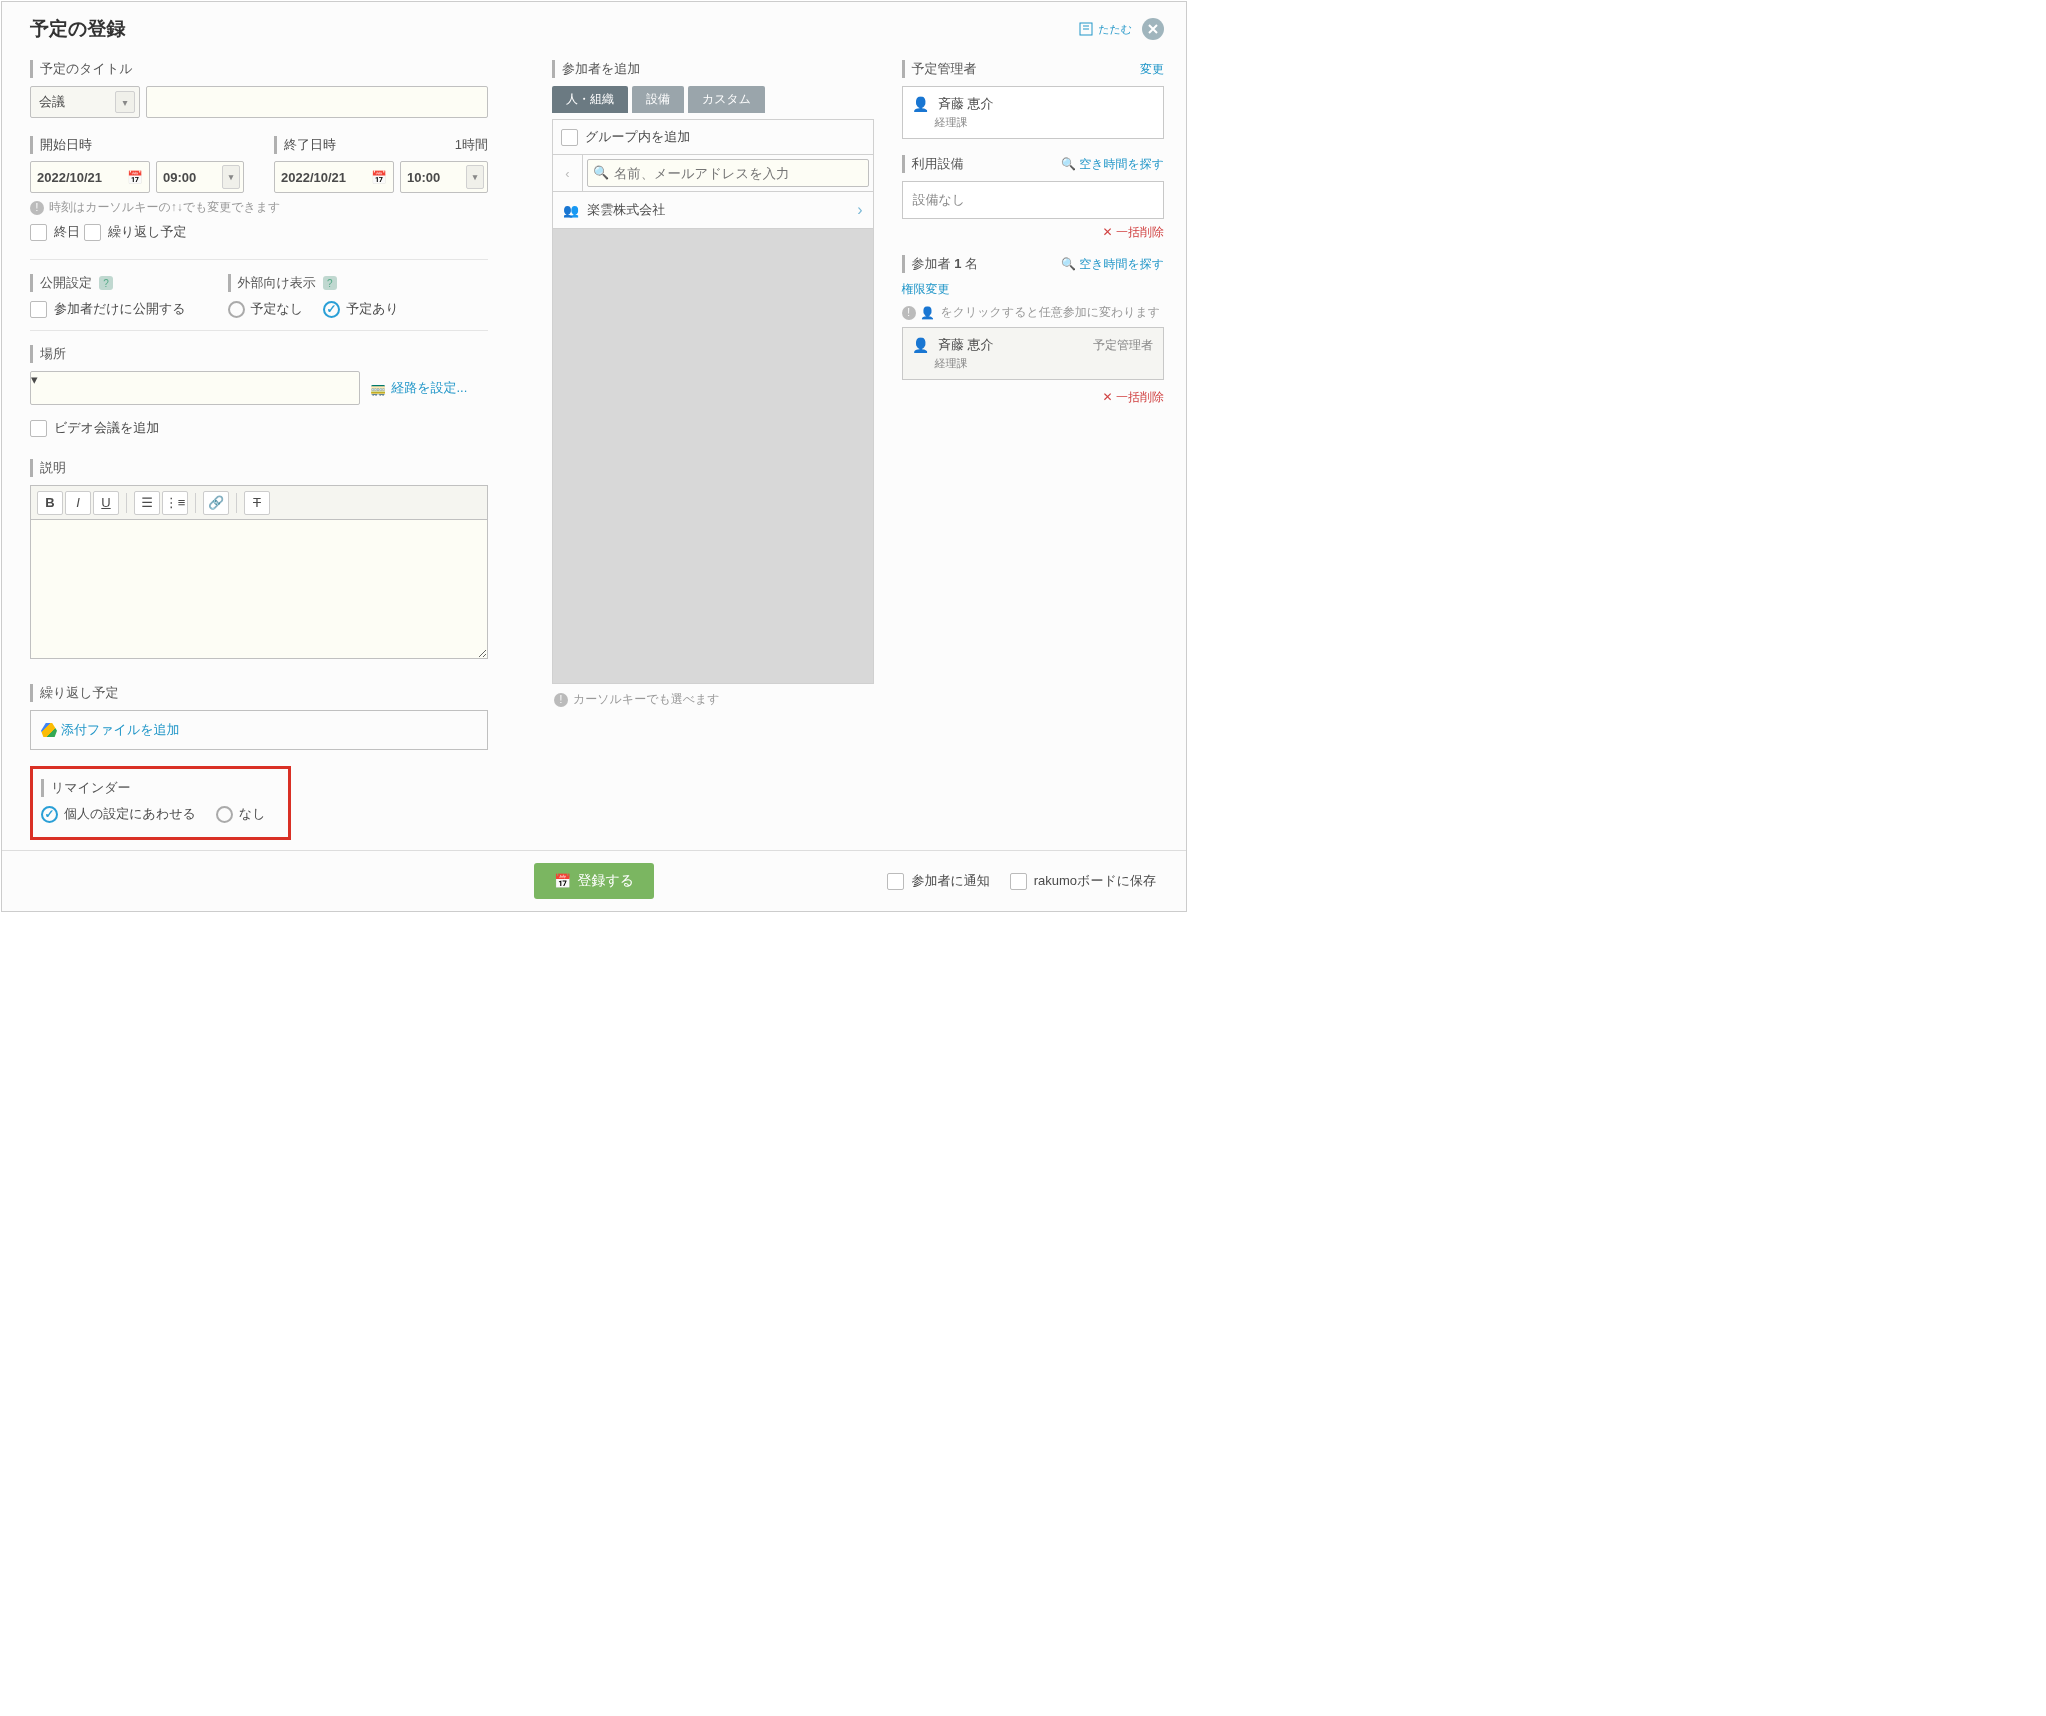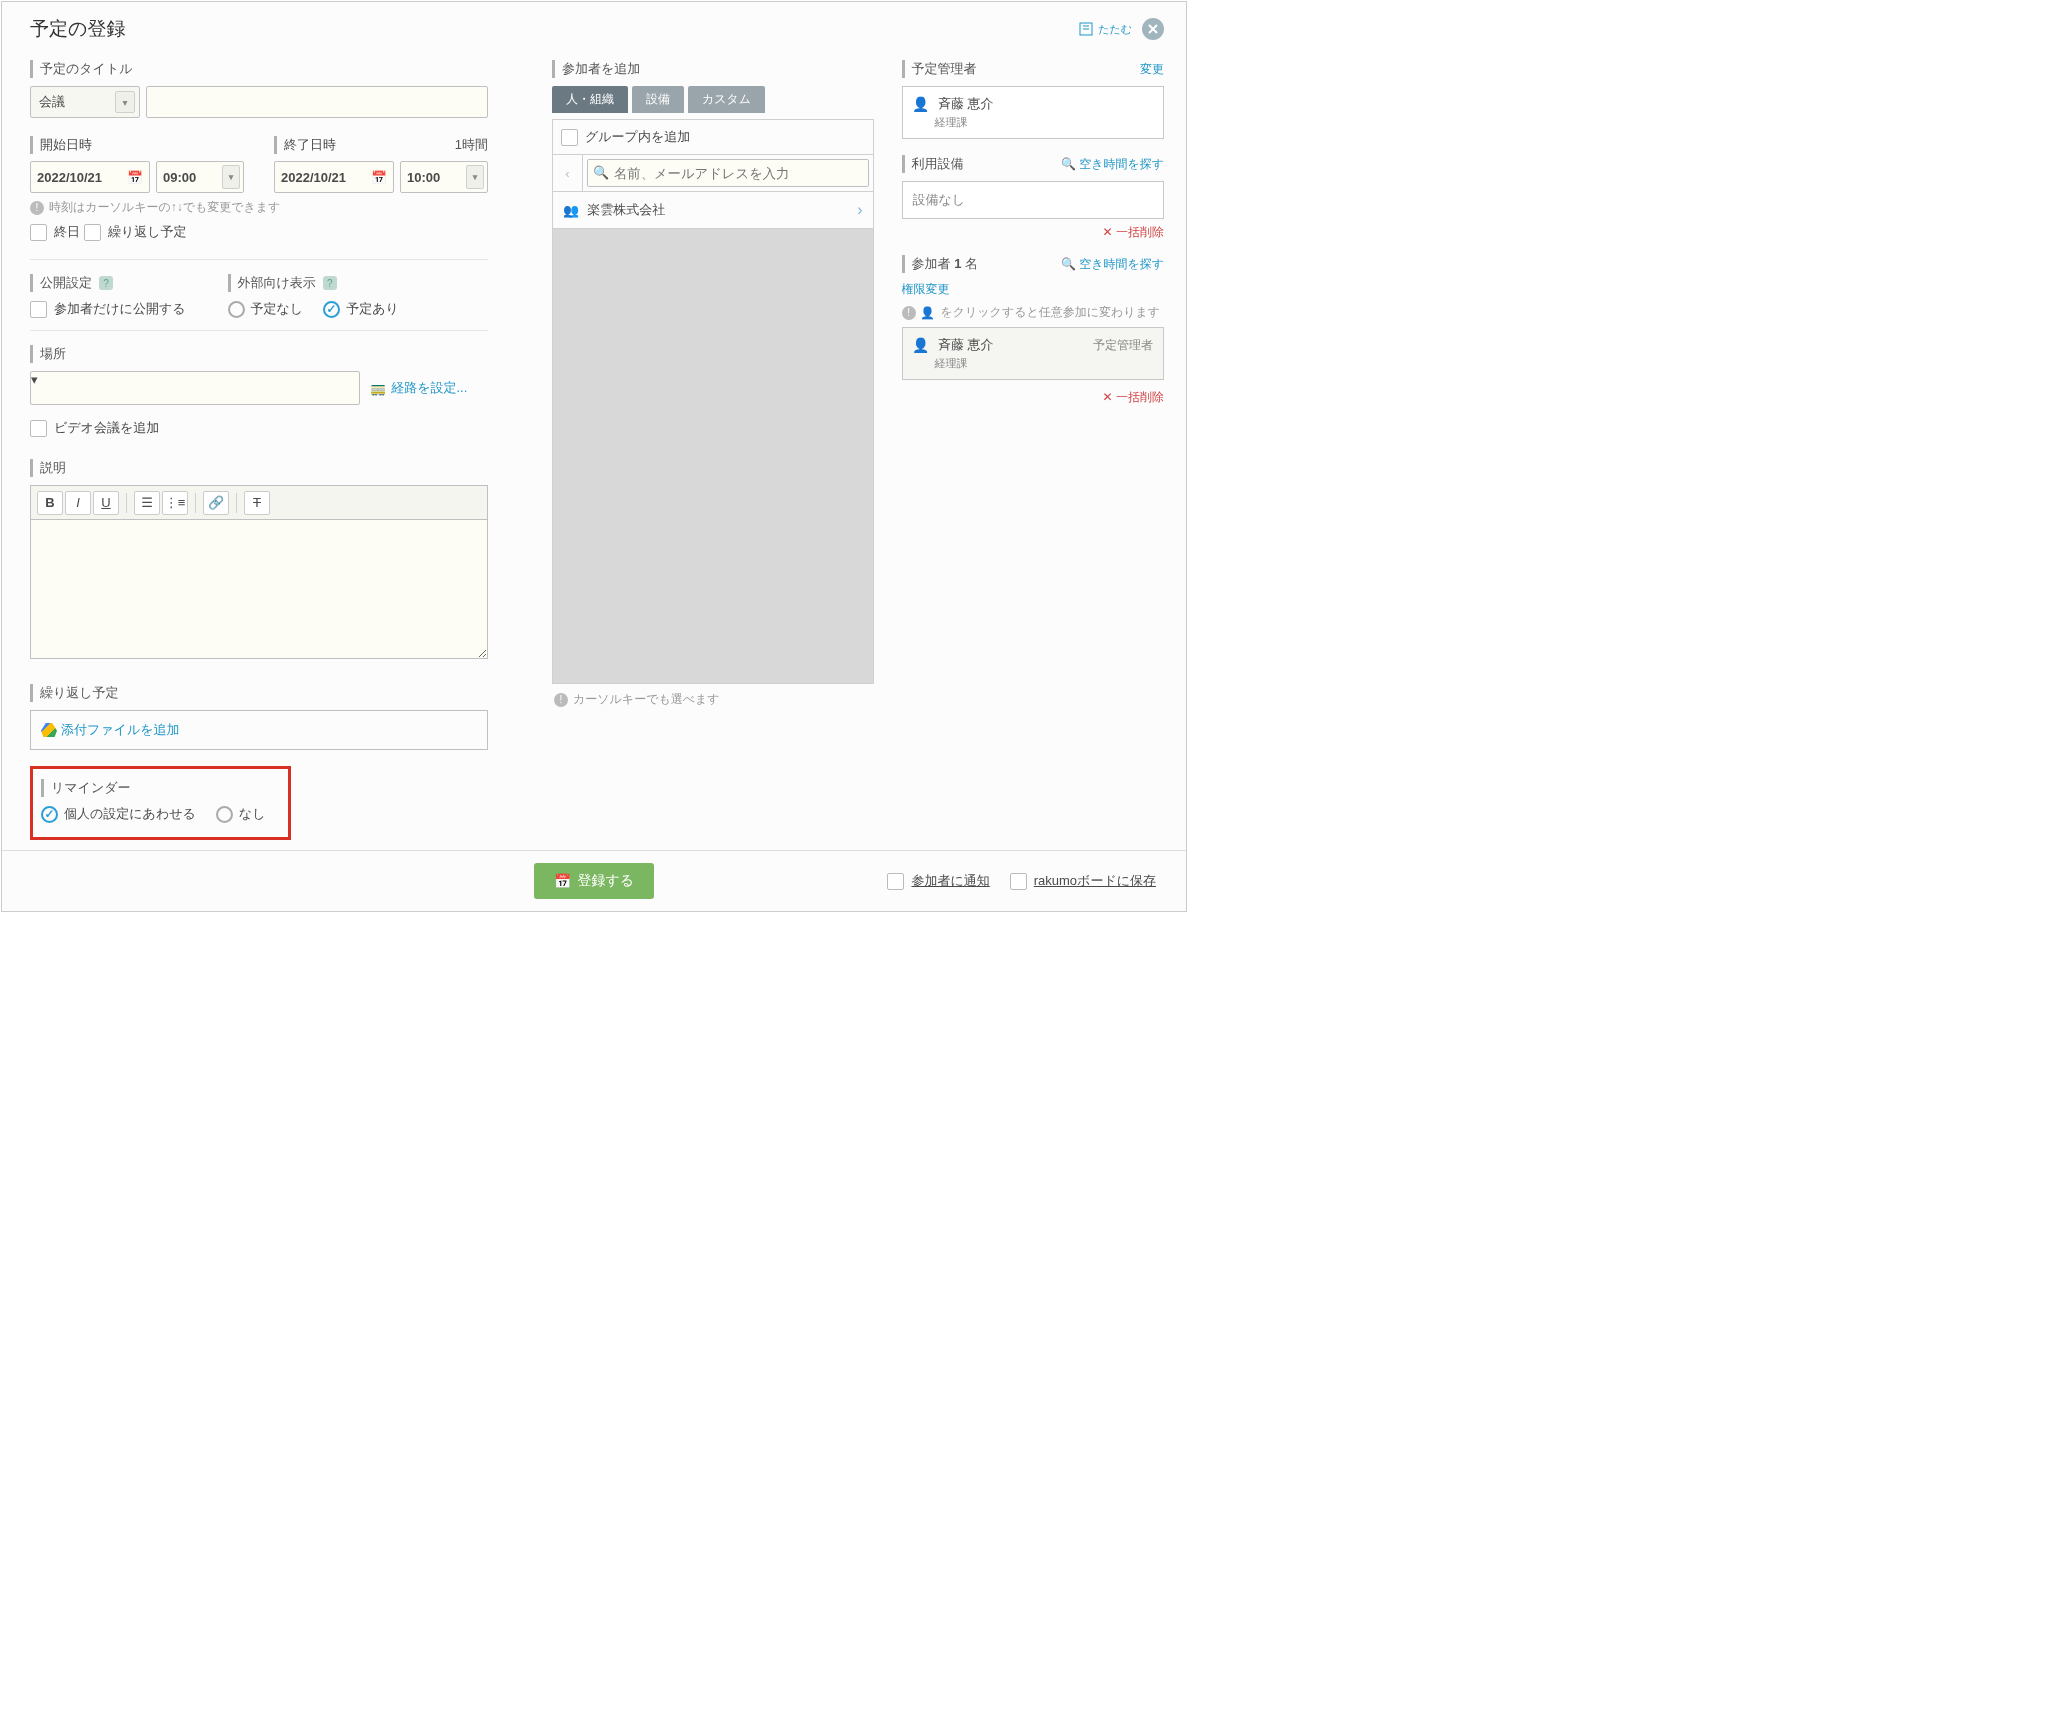--- a/index.html
+++ b/index.html
@@ -1,19 +1,19 @@
 <!DOCTYPE html>
 <html><head>
 <meta charset="utf-8">
 <style>
 * { box-sizing: border-box; margin: 0; padding: 0; }
 body { font-family: -apple-system, "Hiragino Sans", Meiryo, sans-serif; font-size: 13px; color: #4a4a4a; background: #fff; }
 .container { border: 1px solid #ccc; width: 1186px; margin: 1px; background: #fcfcfc; }
 .header { display: flex; justify-content: space-between; align-items: center; padding: 14px 22px 8px 28px; }
-.header h1 { font-size: 19px; font-weight: 400; color: #333; text-align: center; }
+.header h1 { font-size: 19px; font-weight: 700; color: #333; text-align: center; }
 .header-right { display: flex; align-items: center; gap: 10px; }
 .collapse-link { color: #2196c8; font-size: 11px; display: flex; align-items: center; gap: 5px; cursor: pointer; }
 .close-btn { width: 22px; height: 22px; border-radius: 50%; background: #a0b5bd; color: #fff; display: flex; align-items: center; justify-content: center; cursor: pointer; font-size: 14px; }
 .body { display: flex; padding: 10px 22px 10px 28px; gap: 28px; }
 .col-left { width: 480px; }
 .col-mid { width: 343px; margin-left: 36px; }
 .col-right { width: 280px; }
 .section-label { font-size: 13px; color: #555; border-left: 3px solid #b0b0b0; padding-left: 7px; margin-bottom: 8px; display: flex; align-items: center; gap: 4px; }
 .section-label .right-link { margin-left: auto; color: #2196c8; font-size: 12px; cursor: pointer; }
 .title-row { display: flex; gap: 6px; margin-bottom: 18px; }
@@ -75,21 +75,21 @@
 .person-name { font-size: 13px; }
 .person-dept { font-size: 11px; color: #888; margin-left: 22px; margin-top: 2px; }
 .participant-box .role { margin-left: auto; color: #888; font-size: 12px; }
 .equip-box { border: 1px solid #c8c8c8; padding: 9px 10px; color: #888; background: #fff; }
 .del-link { color: #d04040; font-size: 12px; text-align: right; padding: 5px 0 14px; cursor: pointer; }
 .hint-small { color: #999; font-size: 12px; display: flex; align-items: center; gap: 5px; margin-bottom: 6px; }
 .perm-link { color: #2196c8; font-size: 12px; cursor: pointer; }
 .section-label .flex-row { display: flex; width: 100%; align-items: baseline; }
 .footer { border-top: 1px solid #ddd; padding: 12px 22px; display: flex; align-items: center; }
 .register-btn { margin: 0 auto; background: #7bb661; color: #fff; border: none; padding: 9px 20px; border-radius: 3px; font-size: 14px; display: flex; align-items: center; gap: 6px; cursor: pointer; }
-.footer-checks { display: flex; gap: 20px; position: absolute; right: 30px; text-decoration: underline; }
+.footer-checks { display: flex; gap: 20px; position: absolute; right: 30px; }
 .footer { position: relative; }
 svg { display: block; }
 </style>
 </head>
 <body>
 
 <div class="container">
   <div class="header">
     <h1>予定の登録</h1>
     <div class="header-right">

